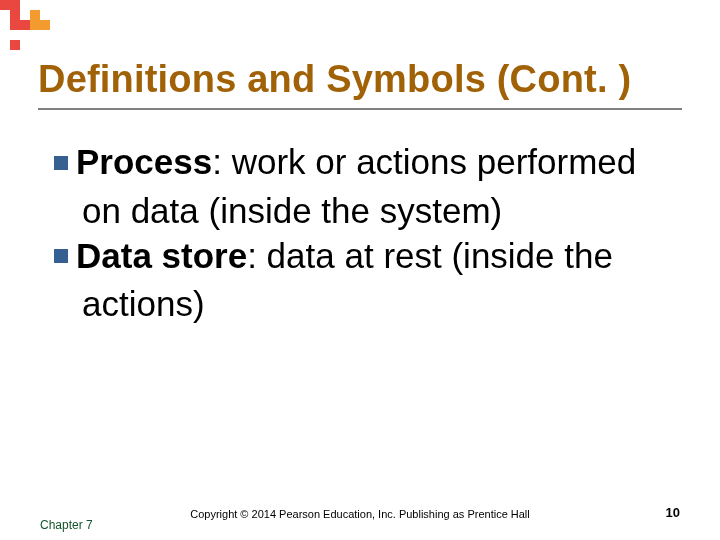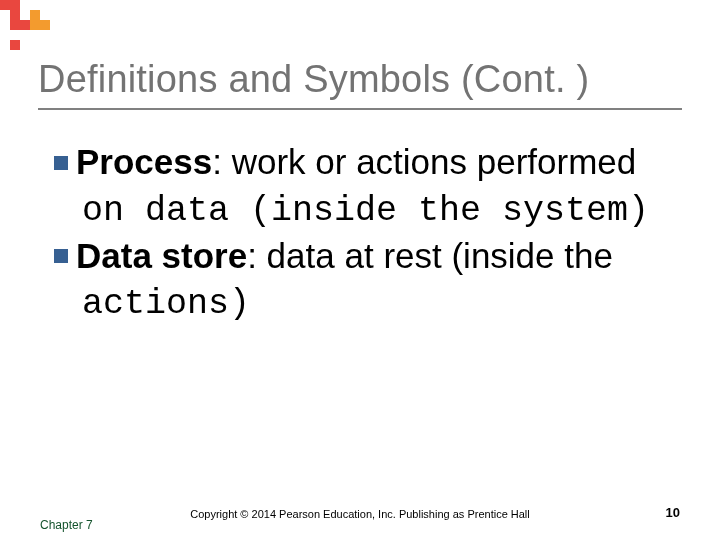--- a/index.html
+++ b/index.html
@@ -8,22 +8,22 @@
 
   .logo { position: absolute; top: 0; left: 0; }
   .logo-grid { display: grid; grid-template-columns: repeat(5, 10px); grid-auto-rows: 10px; }
   .lc { width: 10px; height: 10px; }
 
   .title {
     position: absolute;
     top: 58px;
     left: 38px;
     font-size: 38px;
-    color: #737373;
-    font-weight: 400;
+    color: #a16207;
+    font-weight: 700;
     letter-spacing: 0.2px;
   }
   .title-rule {
     position: absolute;
     top: 108px;
     left: 38px;
     width: 644px;
     height: 0;
     border-top: 2px solid #808080;
   }
@@ -41,21 +41,21 @@
   .bullet-marker {
     display: inline-block;
     width: 14px;
     height: 14px;
     background: #376092;
     vertical-align: middle;
     margin-right: 8px;
     position: relative;
     top: -2px;
   }
-  .cont { padding-left: 28px; font-family: Liberation Mono, monospace; }
+  .cont { padding-left: 28px; }
   .bold { font-weight: 700; }
 
   .footer-left {
     position: absolute;
     left: 40px;
     bottom: 8px;
     font-size: 12px;
     color: #14532d;
   }
   .footer-center {

